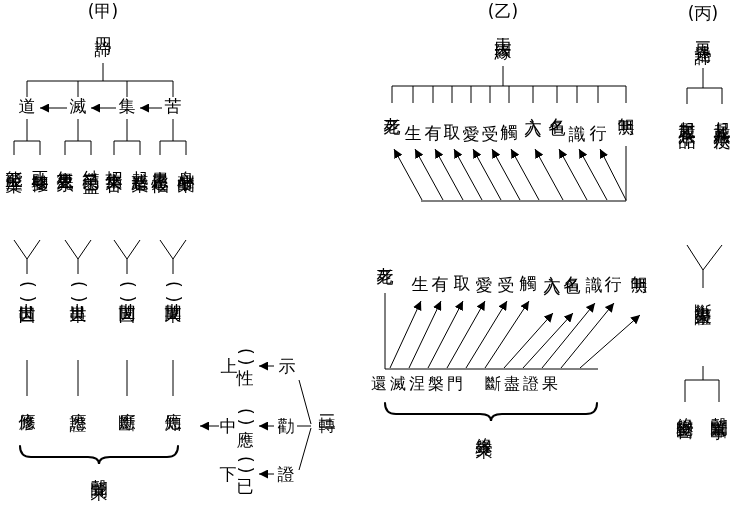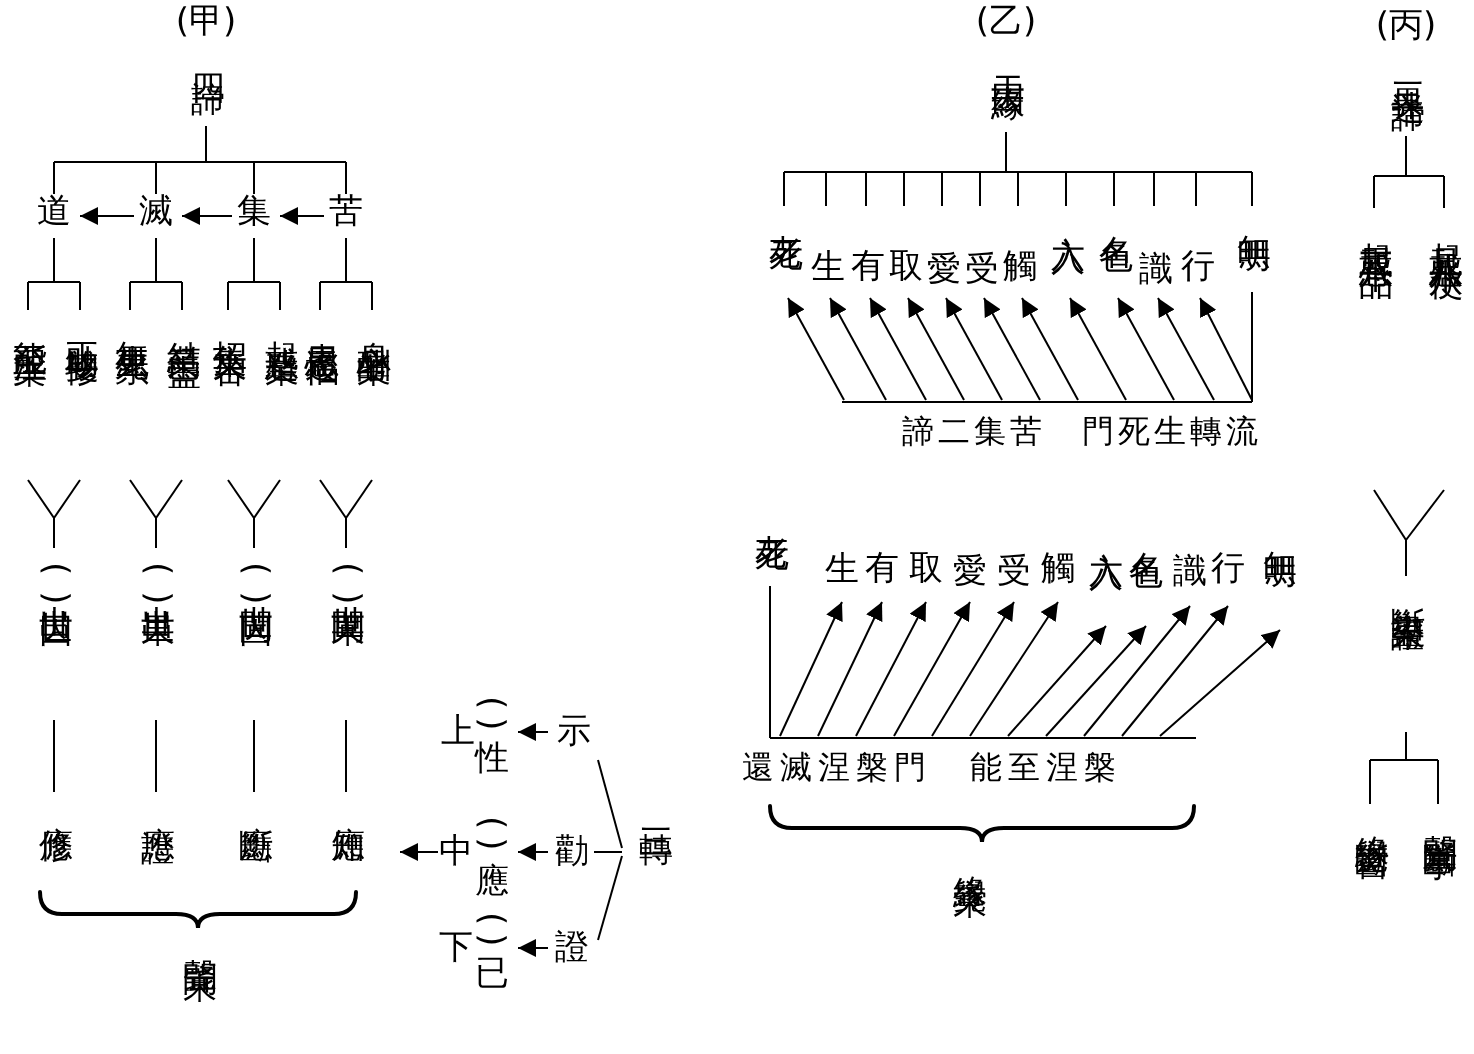--- a/index.html
+++ b/index.html
@@ -201,36 +201,35 @@
   <div class="v" style="left:452px;top:111px">取</div>
   <div class="v" style="left:471px;top:111px">愛</div>
   <div class="v" style="left:490px;top:111px">受</div>
   <div class="v" style="left:509px;top:111px">觸</div>
   <div class="v" style="left:533px;top:104px">六入</div>
   <div class="v" style="left:557px;top:104px">名色</div>
   <div class="v" style="left:577px;top:111px">識</div>
   <div class="v" style="left:598px;top:111px">行</div>
   <div class="v" style="left:626px;top:104px">無明</div>
 
-  <div class="cap" style="left:451px;top:206px">諦二集苦　門死生轉流</div>
 
   <div class="v" style="left:385px;top:254px">老死</div>
   <div class="v" style="left:420px;top:262px">生</div>
   <div class="v" style="left:440px;top:262px">有</div>
   <div class="v" style="left:462px;top:262px">取</div>
   <div class="v" style="left:484px;top:262px">愛</div>
   <div class="v" style="left:506px;top:262px">受</div>
   <div class="v" style="left:528px;top:262px">觸</div>
   <div class="v" style="left:552px;top:262px">六入</div>
   <div class="v" style="left:572px;top:262px">名色</div>
   <div class="v" style="left:594px;top:262px">識</div>
   <div class="v" style="left:613px;top:262px">行</div>
   <div class="v" style="left:639px;top:262px">無明</div>
 
-  <div class="cap cap2" style="left:371px;top:374px">還滅涅槃門　能至涅槃</div>
+  <div class="cap cap2" style="left:371px;top:374px">還滅涅槃門　斷盡證果</div>
 
   <div class="v" style="left:484px;top:424px">緣覺乘</div>
 
   <div class="h" style="left:703px;top:4px">(丙)</div>
   <div class="v v2" style="left:703px;top:28px">三界迷諦</div>
 
   <div class="v" style="left:687px;top:108px">起思惑八十一品</div>
   <div class="v" style="left:722px;top:108px">起見惑八十八使</div>
 
   <div class="v" style="left:703px;top:290px">斷盡證果</div>

